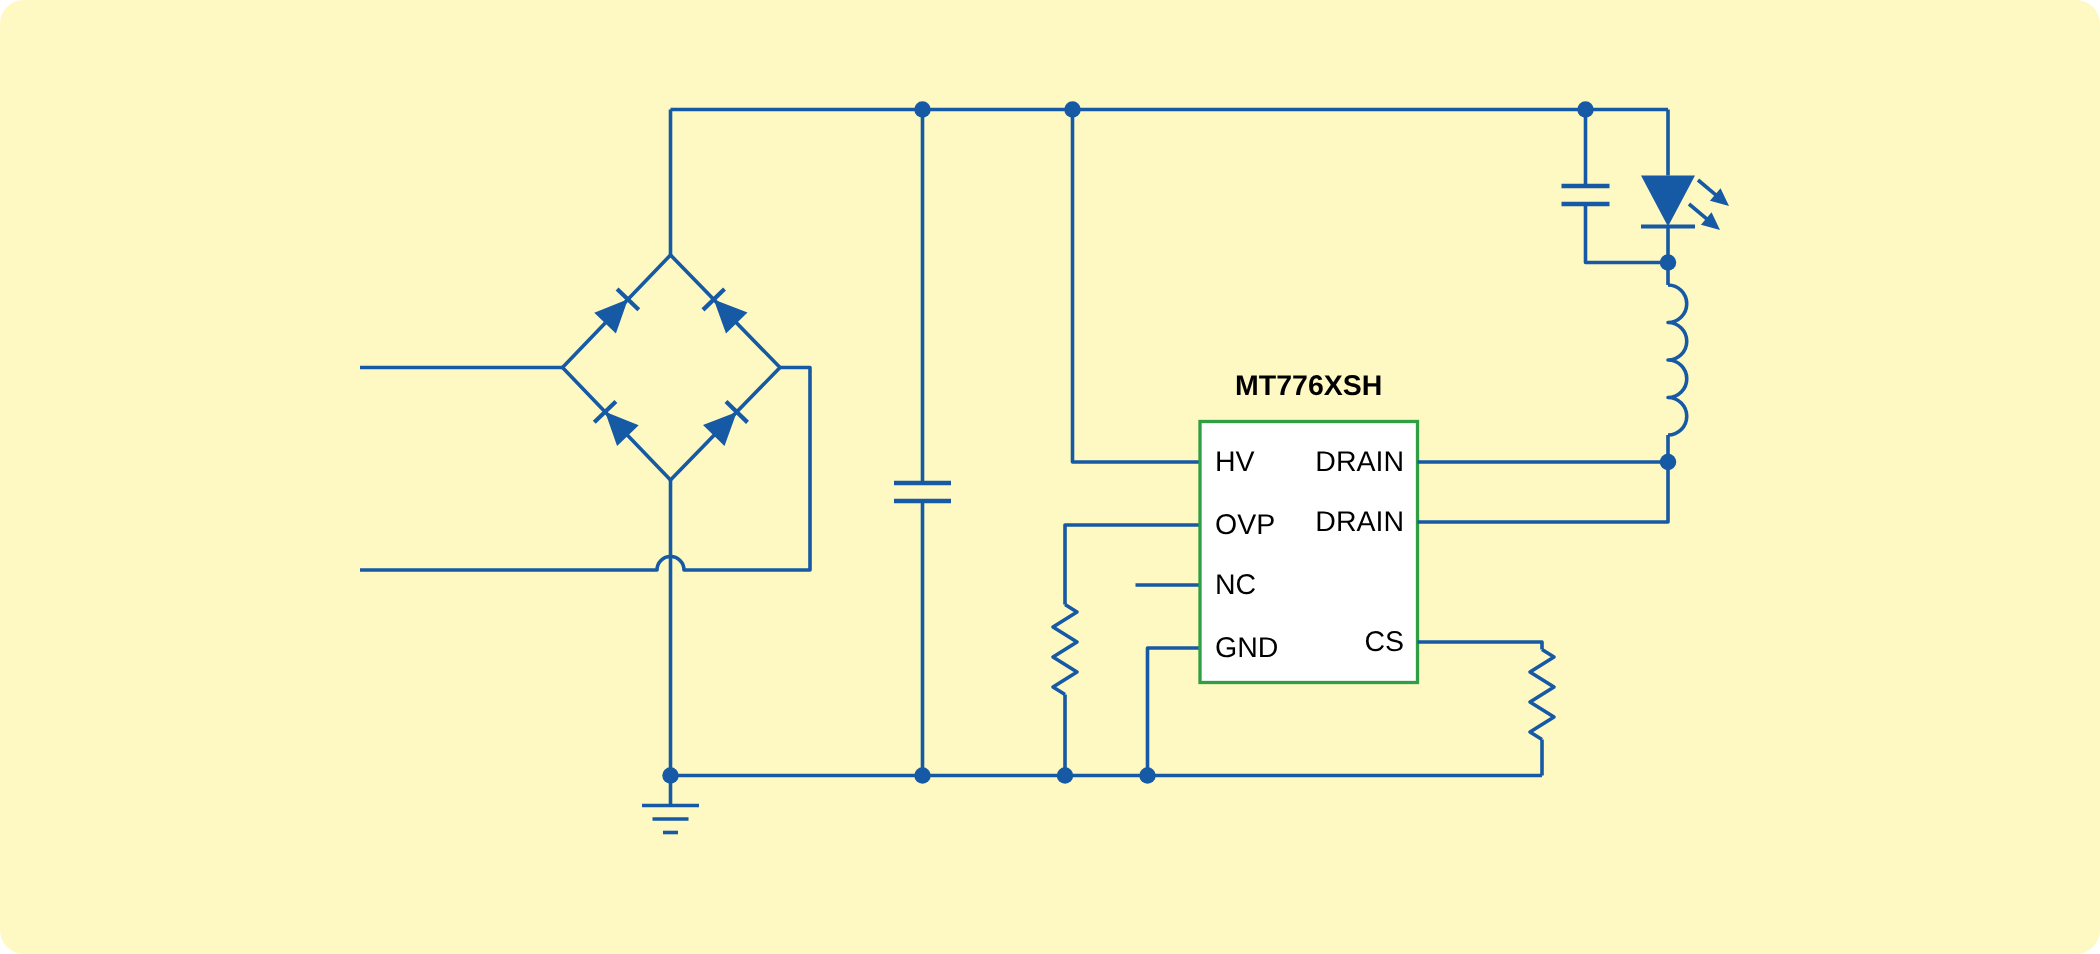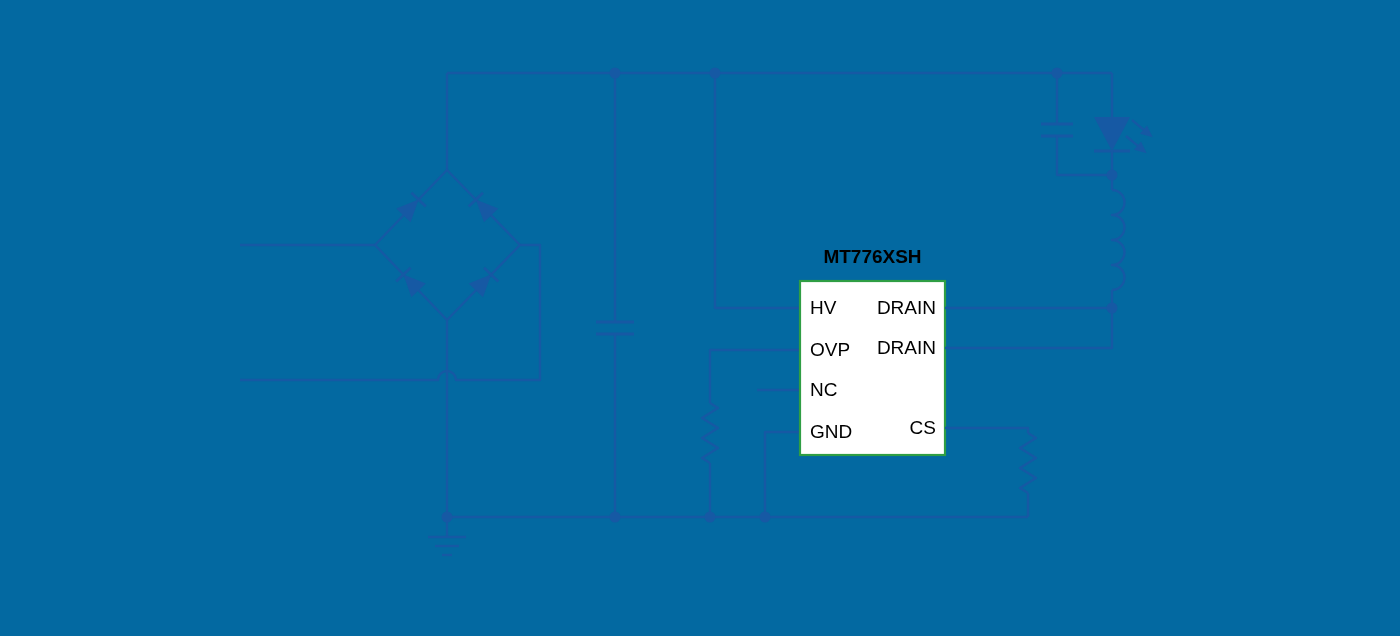--- a/index.html
+++ b/index.html
@@ -5,22 +5,23 @@
   html, body {
     margin: 0;
     padding: 0;
     background: #ffffff;
     font-family: "Liberation Sans", sans-serif;
   }
   .stage {
     position: relative;
     width: 1400px;
     height: 636px;
-    background: #0369a1;
+    background: #fef9c3;
     overflow: hidden;
+    border-radius: 16px;
   }
   .wire {
     stroke: #1659a4;
     stroke-width: 2.4;
     fill: none;
     stroke-linejoin: round;
   }
   .fillblue { fill: #1659a4; stroke: none; }
   .bar { stroke: #1659a4; stroke-width: 2.8; fill: none; }
   .plate { stroke: #1659a4; stroke-width: 3; fill: none; }

